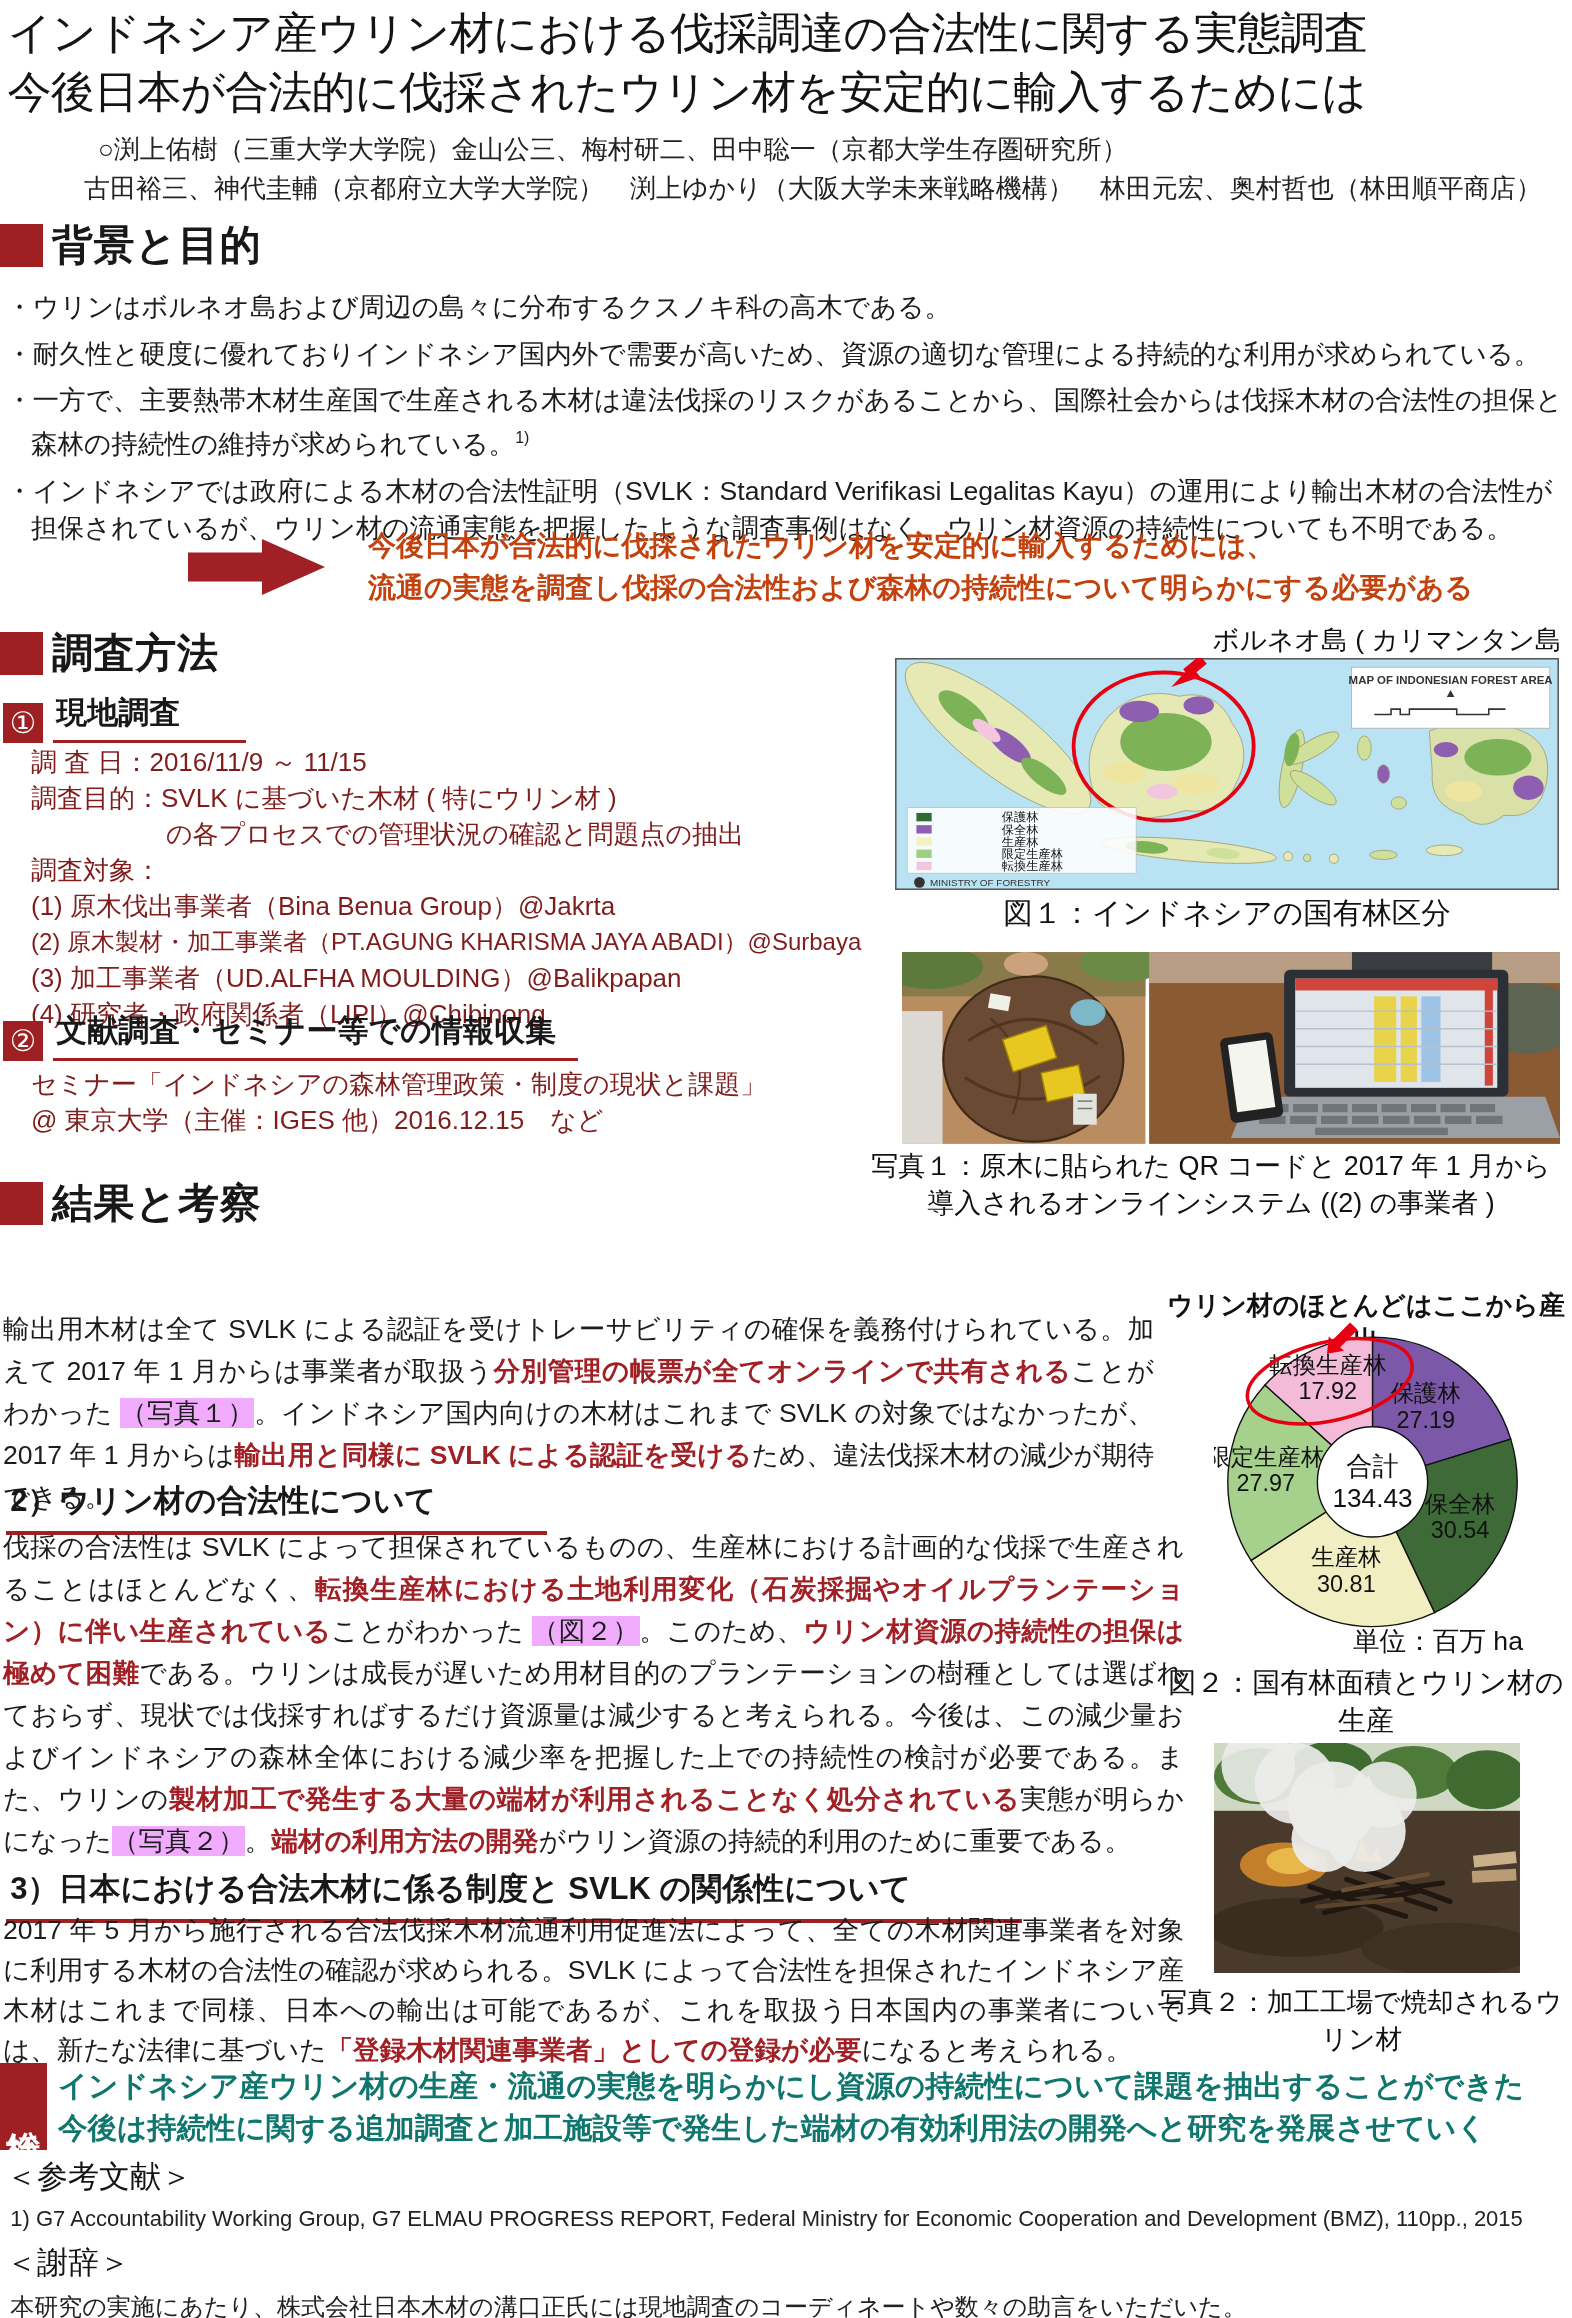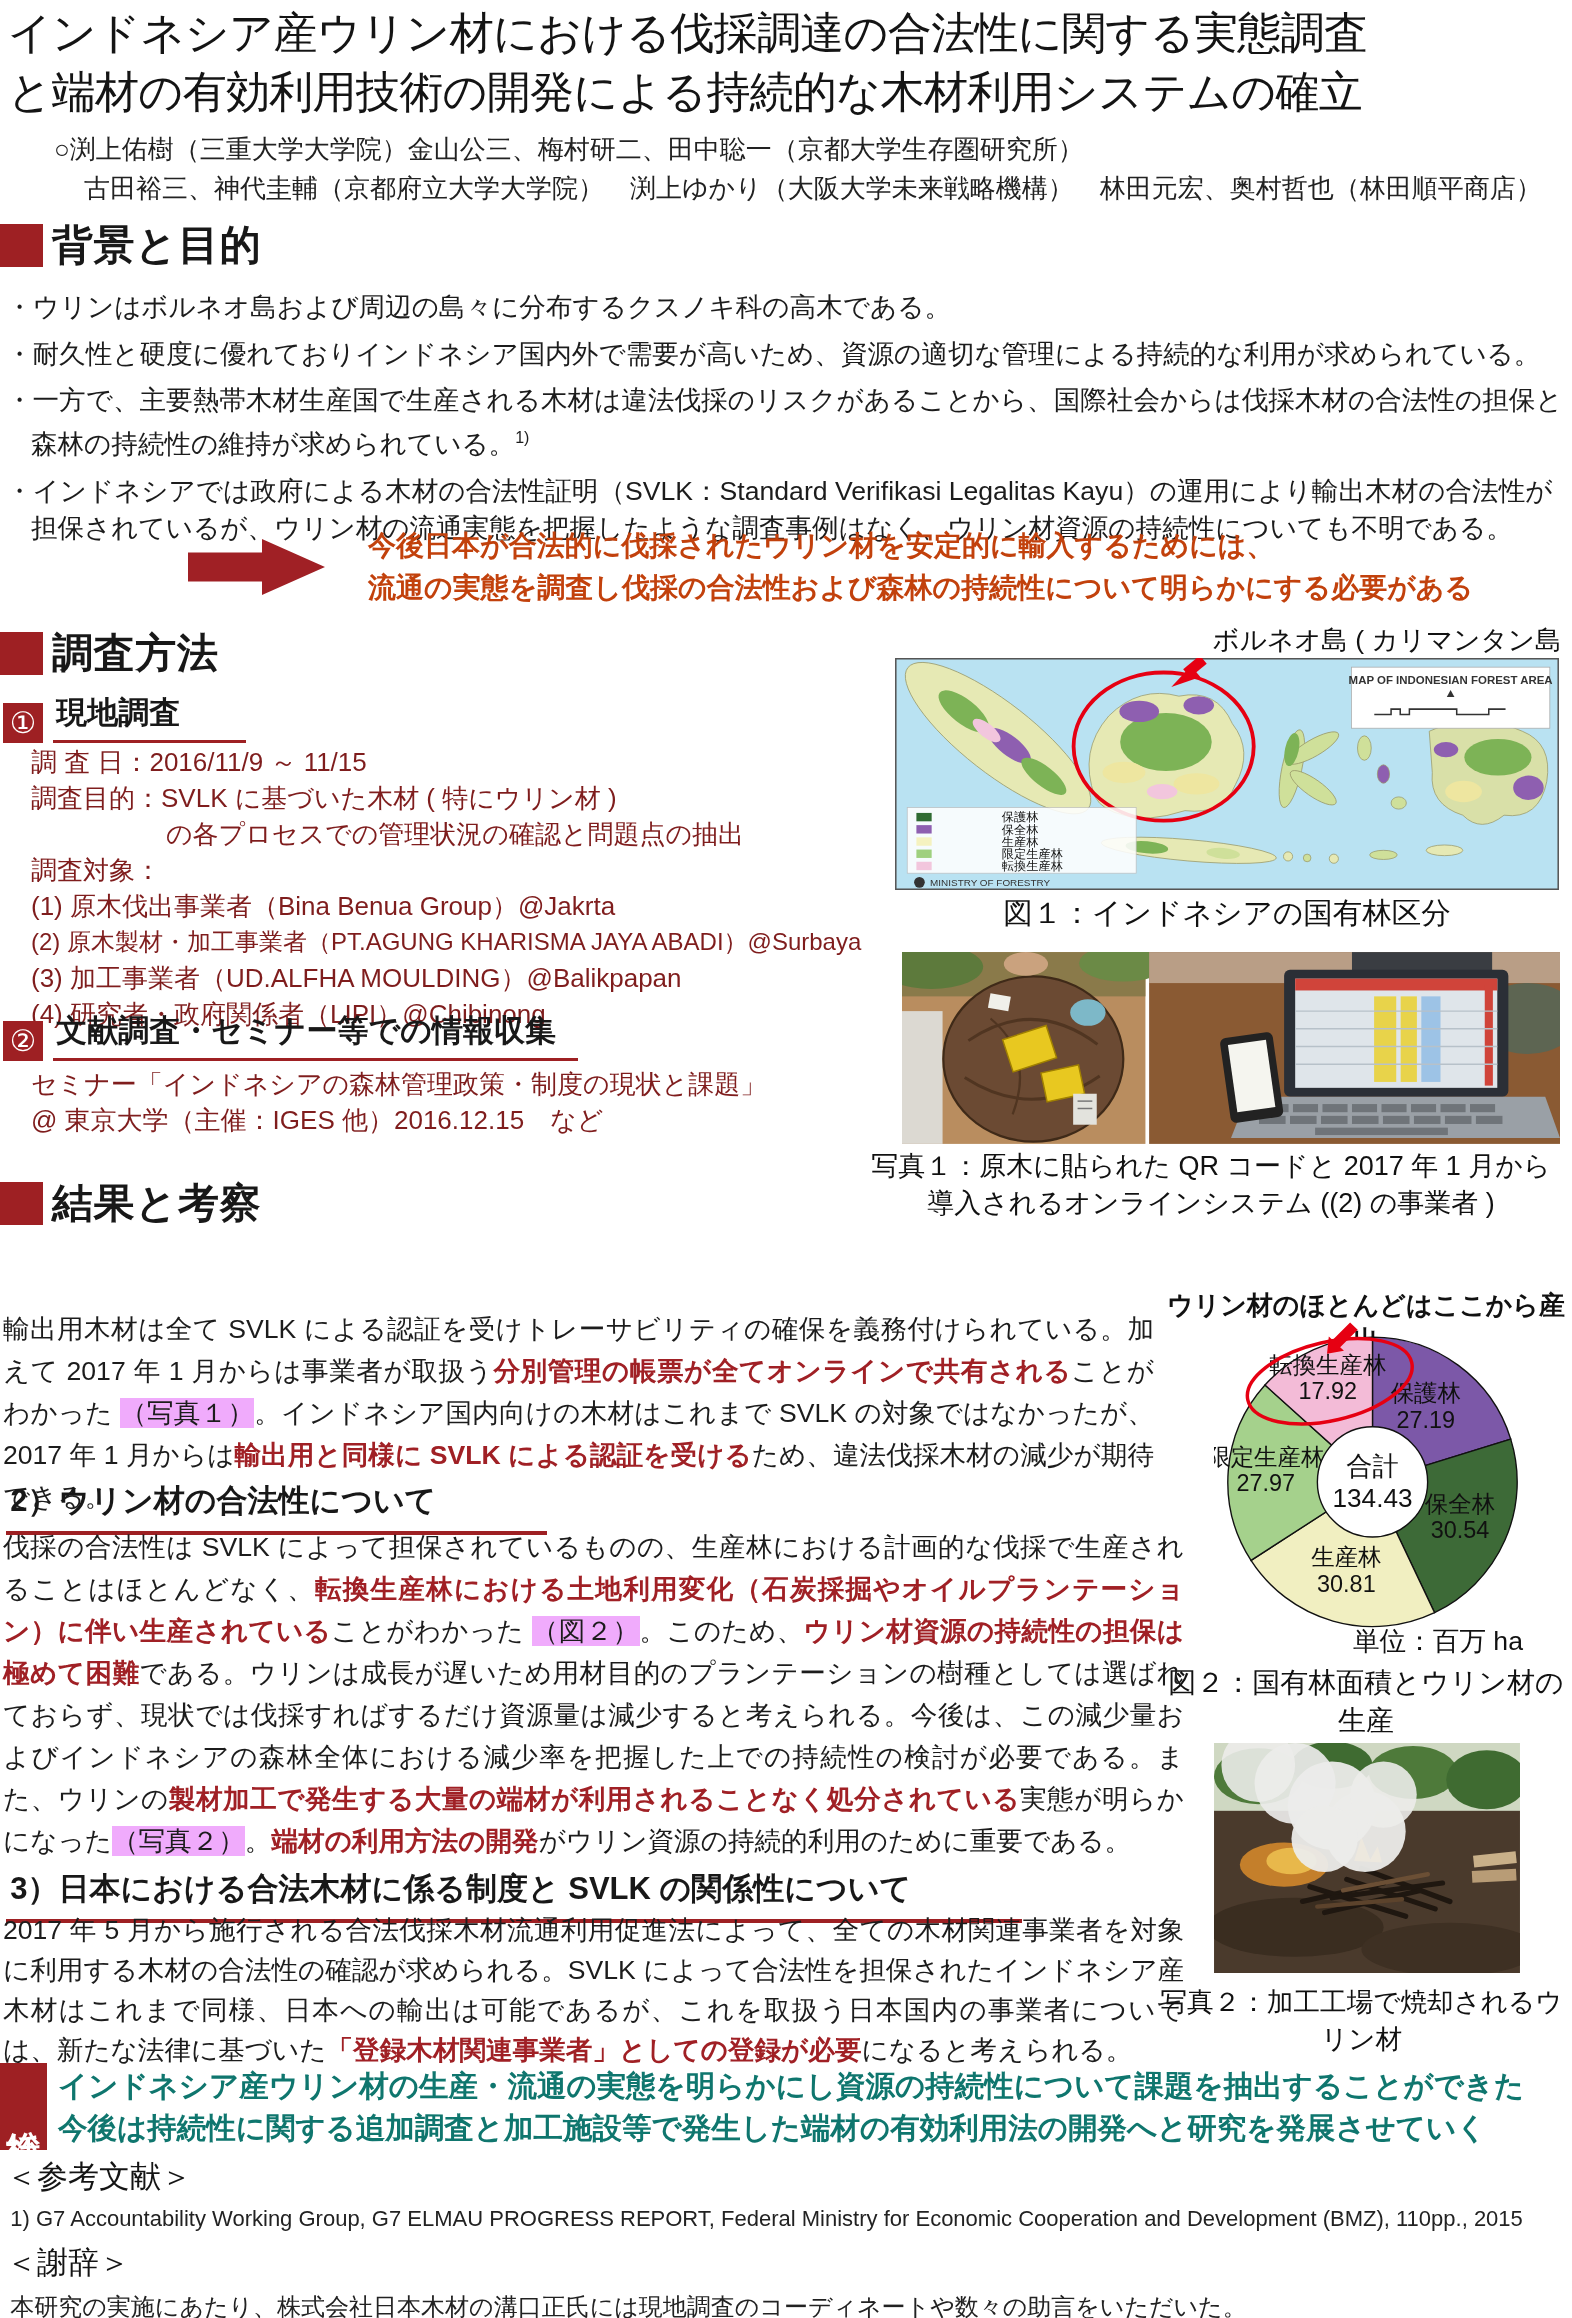--- a/index.html
+++ b/index.html
@@ -5,21 +5,21 @@
   html,body{margin:0;padding:0;background:#888;}
   .poster{
     position:relative; width:1573px; height:2319px; background:#ffffff;
     font-family:"Liberation Sans","DejaVu Sans",sans-serif; color:#1c1c1c;
     overflow:hidden;
   }
   .abs{position:absolute;}
   
   .title{top:3px; left:7.4px; width:1561px; font-size:44px; line-height:59px; font-weight:500; color:#141414; letter-spacing:-0.7px;}
   .authors{top:130px; left:0; width:1561px; font-size:26px; line-height:39px; color:#222;}
-  .authors .l1{padding-left:54px;}
+  .authors .l1{padding-left:98px;}
   .authors .l2{padding-left:84px;}
   
   .sec-header{display:flex; align-items:center; gap:8.9px;}
   .sec-header .sq{width:43px; height:43px; background:#9e2023; flex:0 0 auto;}
   .sec-header .txt{font-size:41px; font-weight:600; color:#181818; letter-spacing:0.7px;}
   
   .bullets{top:289px; left:5.9px; width:1561px; font-size:26.6px; line-height:37px;}
   .bullets .b{padding-left:25px; text-indent:-25px; margin-bottom:9.6px;}
   .bullets sup{font-size:16px;}
   
@@ -56,21 +56,21 @@
   .ack-text{font-size:24px; color:#222;}
   svg text{font-family:"Liberation Sans","DejaVu Sans",sans-serif;}
 </style>
 </head>
 <body>
 
 <div class="poster">
 
   <div class="abs title">
     <div>インドネシア産ウリン材における伐採調達の合法性に関する実態調査</div>
-    <div>と端材の有効利用技術の開発による持続的な木材利用システムの確立</div>
+    <div>今後日本が合法的に伐採されたウリン材を安定的に輸入するためには</div>
   </div>
 
   <div class="abs authors">
     <div class="l1">○渕上佑樹（三重大学大学院）金山公三、梅村研二、田中聡一（京都大学生存圏研究所）</div>
     <div class="l2">古田裕三、神代圭輔（京都府立大学大学院）　渕上ゆかり（大阪大学未来戦略機構）　林田元宏、奥村哲也（林田順平商店）</div>
   </div>
 
   <div class="abs sec-header" style="top:218px; left:0;">
     <div class="sq"></div>
     <div class="txt">背景と目的</div>

